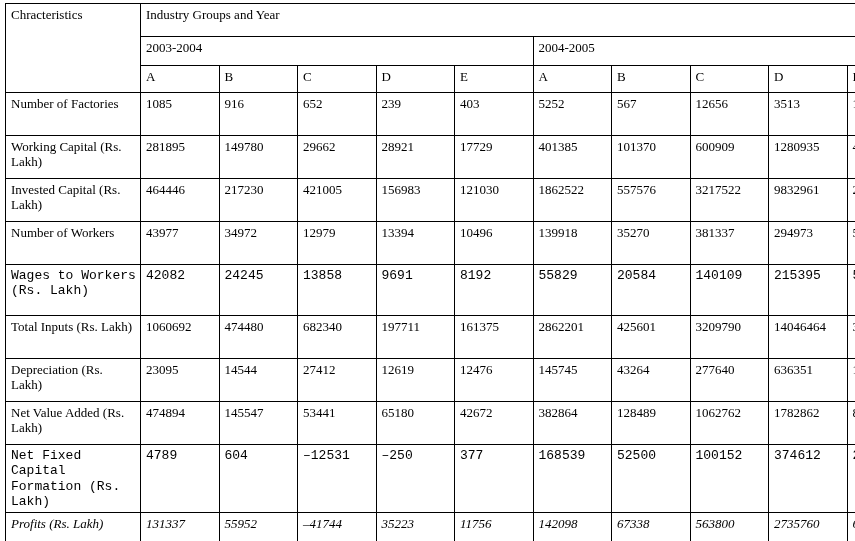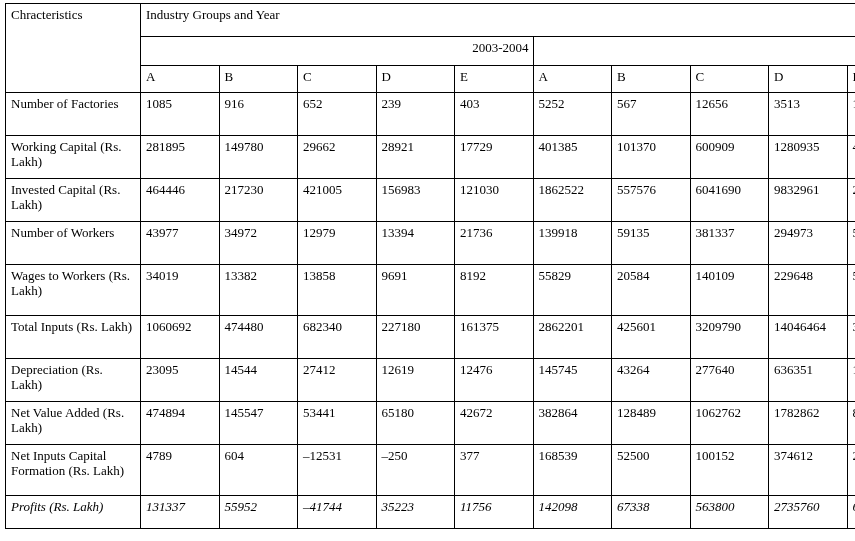--- a/index.html
+++ b/index.html
@@ -67,24 +67,24 @@
   }
   .val {
     font-size: 13px;
     white-space: nowrap;
   }
   
   col.c-label { width: 135px; }
   col.c-val   { width: 78.5px; }
   
   tr.r-head1 td { height: 26px; }
-  tr.r-head2 td { height: 22px; text-align: right; }
+  tr.r-head2 td { height: 22px; }
   tr.r-head3 td { height: 20px; }
   tr.r-data td  { height: 36px; }
-  tr.r-tall td  { height: 44px; }
+  tr.r-tall td  { height: 44px; font-family: Liberation Mono, monospace; }
   tr.r-short td { height: 26px; font-style: italic; }
   .pad-top { padding-top: 8px; }
 </style>
 </head>
 <body>
 
 <div class="sheet">
   <table class="data-table">
     <colgroup>
       <col class="c-label">
@@ -151,59 +151,59 @@
 
       <tr class="r-data">
         <td class="row-label">Invested Capital (Rs. Lakh)</td>
         <td class="val">464446</td>
         <td class="val">217230</td>
         <td class="val">421005</td>
         <td class="val">156983</td>
         <td class="val">121030</td>
         <td class="val">1862522</td>
         <td class="val">557576</td>
-        <td class="val">6041690</td>
+        <td class="val">3217522</td>
         <td class="val">9832961</td>
         <td class="val">2438776</td>
       </tr>
 
       <tr class="r-data">
         <td class="row-label">Number of Workers</td>
         <td class="val">43977</td>
         <td class="val">34972</td>
         <td class="val">12979</td>
         <td class="val">13394</td>
-        <td class="val">21736</td>
+        <td class="val">10496</td>
         <td class="val">139918</td>
-        <td class="val">59135</td>
+        <td class="val">35270</td>
         <td class="val">381337</td>
         <td class="val">294973</td>
         <td class="val">57424</td>
       </tr>
 
       <tr class="r-tall">
         <td class="row-label">Wages to Workers (Rs. Lakh)</td>
-        <td class="val pad-top">34019</td>
-        <td class="val pad-top">13382</td>
+        <td class="val pad-top">42082</td>
+        <td class="val pad-top">24245</td>
         <td class="val pad-top">13858</td>
         <td class="val pad-top">9691</td>
         <td class="val pad-top">8192</td>
         <td class="val pad-top">55829</td>
         <td class="val pad-top">20584</td>
         <td class="val pad-top">140109</td>
-        <td class="val pad-top">229648</td>
+        <td class="val pad-top">215395</td>
         <td class="val pad-top">56924</td>
       </tr>
 
       <tr class="r-data">
         <td class="row-label">Total Inputs  (Rs. Lakh)</td>
         <td class="val pad-top">1060692</td>
         <td class="val pad-top">474480</td>
         <td class="val pad-top">682340</td>
-        <td class="val pad-top">227180</td>
+        <td class="val pad-top">197711</td>
         <td class="val pad-top">161375</td>
         <td class="val pad-top">2862201</td>
         <td class="val pad-top">425601</td>
         <td class="val pad-top">3209790</td>
         <td class="val pad-top">14046464</td>
         <td class="val pad-top">3729397</td>
       </tr>
 
       <tr class="r-data">
         <td class="row-label">Depreciation  (Rs. Lakh)</td>
@@ -227,21 +227,21 @@
         <td class="val">65180</td>
         <td class="val">42672</td>
         <td class="val">382864</td>
         <td class="val">128489</td>
         <td class="val">1062762</td>
         <td class="val">1782862</td>
         <td class="val">820172</td>
       </tr>
 
       <tr class="r-tall">
-        <td class="row-label">Net Inputs Capital Formation (Rs. Lakh)</td>
+        <td class="row-label">Net Fixed Capital Formation (Rs. Lakh)</td>
         <td class="val pad-top">4789</td>
         <td class="val pad-top">604</td>
         <td class="val pad-top">–12531</td>
         <td class="val pad-top">–250</td>
         <td class="val pad-top">377</td>
         <td class="val pad-top">168539</td>
         <td class="val pad-top">52500</td>
         <td class="val pad-top">100152</td>
         <td class="val pad-top">374612</td>
         <td class="val pad-top">220840</td>

